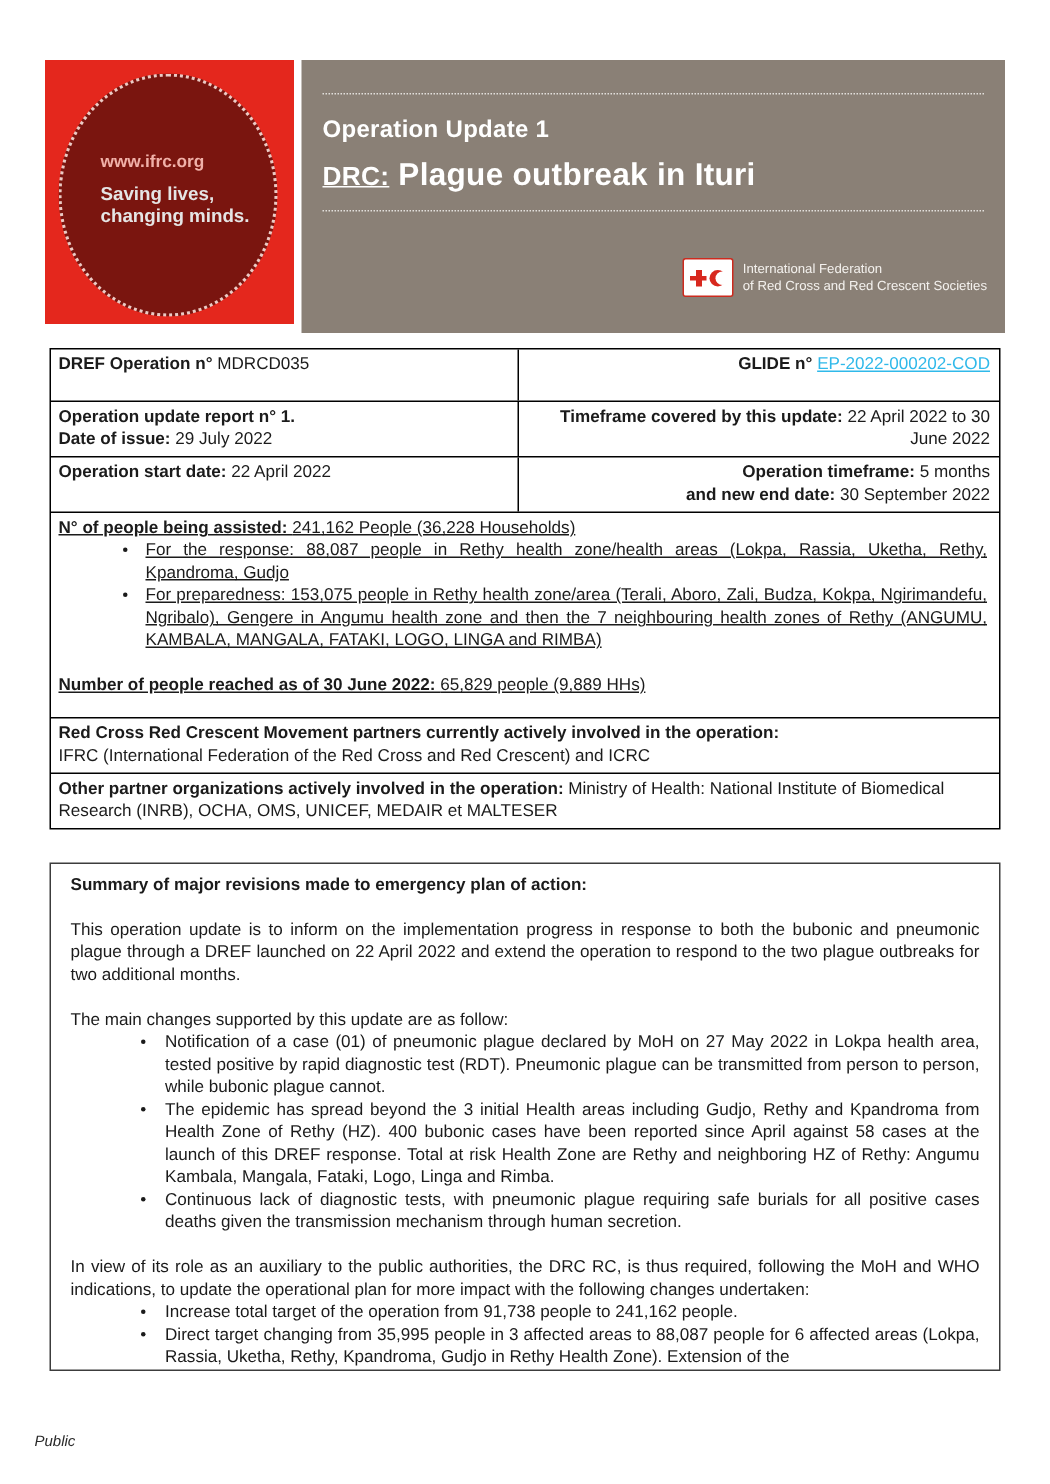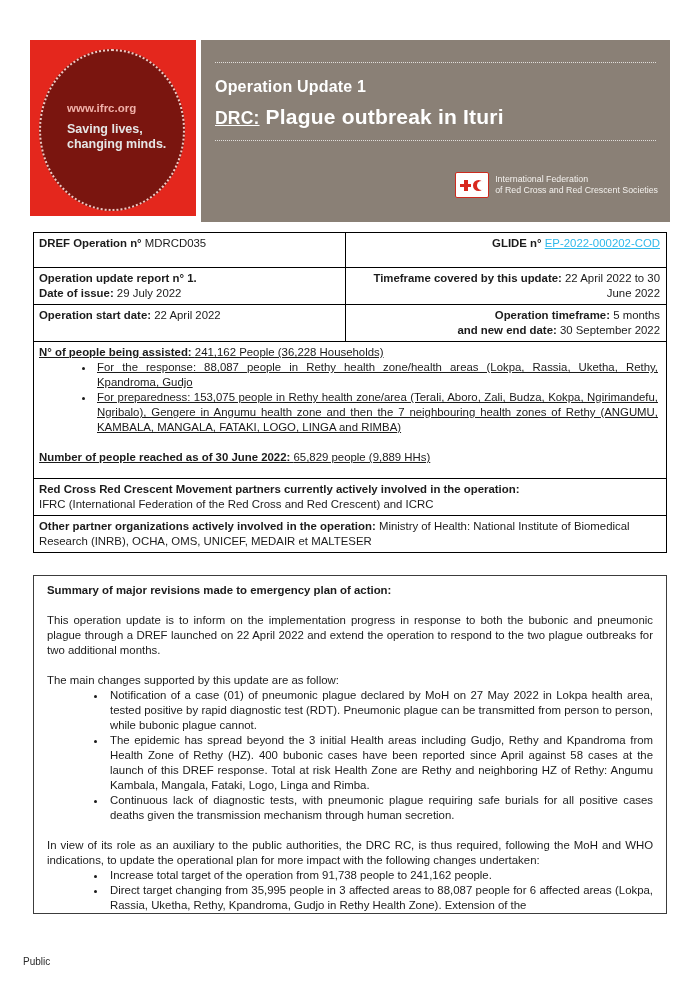--- a/index.html
+++ b/index.html
@@ -62,21 +62,21 @@
   .summary-box{
     position:absolute;left:33px;top:575px;width:634px;height:339px;
     border:1px solid #3c3c3c;box-sizing:border-box;
     padding:7px 13px;font-size:11.4px;line-height:15px;background:#fff;
   }
   .summary-box p{margin:0;text-align:justify;}
   .gap{height:15px;}
   ul.sbullets{margin:0;padding-left:60px;}
   ul.sbullets li{padding-left:3px;text-align:justify;}
   
-  .footer-label{position:absolute;left:23px;top:956px;font-size:10px;color:#2a2a2a;}
+  .footer-label{position:absolute;left:23px;top:956px;font-size:10px;color:#2a2a2a;font-style:italic;}
 </style>
 </head>
 <body>
 
 <div class="header">
   <div class="logo-square">
     <div class="logo-circle">
       <div class="logo-circle-text">
         <div class="logo-url">www.ifrc.org</div>
         <div class="logo-tagline">Saving lives,</div>

